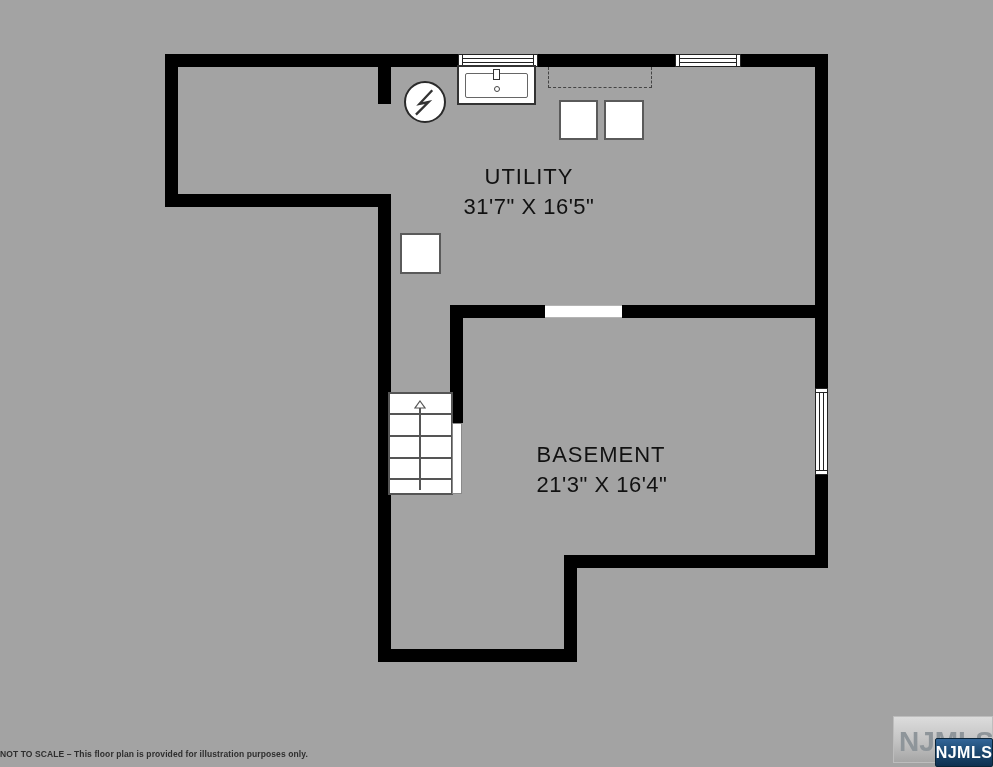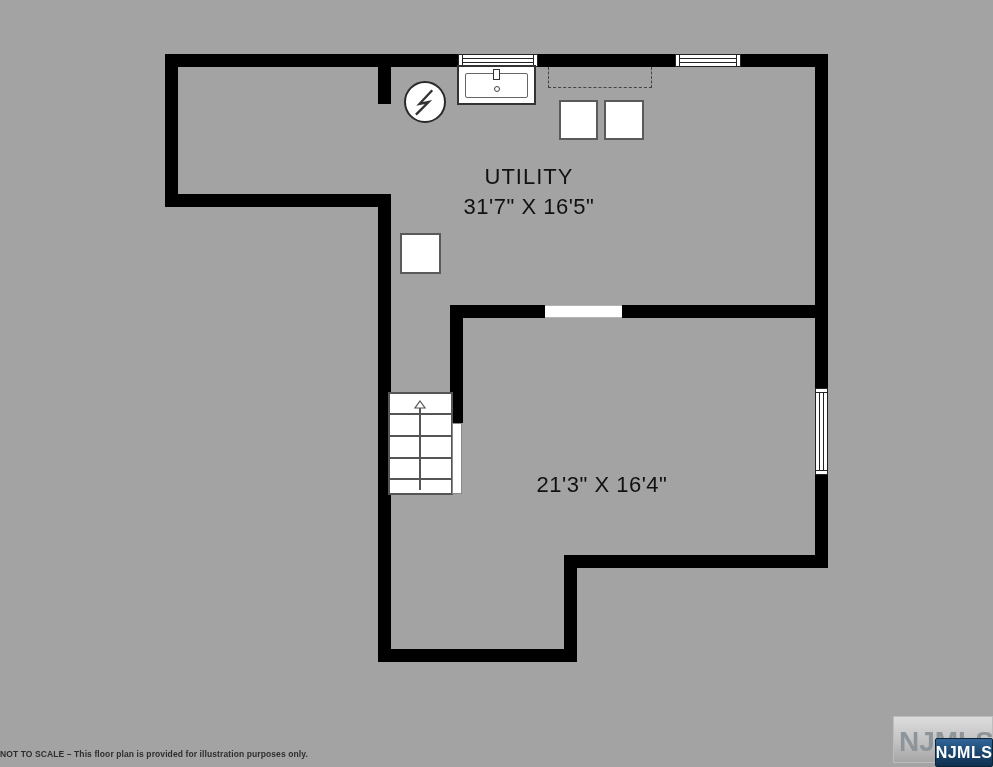--- a/index.html
+++ b/index.html
@@ -108,20 +108,21 @@
     <div class="arrowhead" style="left:24px;top:1px;">
       <svg width="12" height="9" viewBox="0 0 12 9">
           <path d="M6 1 L11 8 L1 8 Z" fill="#fff" stroke="#555" stroke-width="1.2"></path>
         </svg>
     </div>
   </div>
   <div class="railing" style="left:452px;top:423px;width:10px;height:71px;"></div>
 
   <div class="room-name" style="left:529px;top:164px;">UTILITY</div>
   <div class="room-dims" style="left:529px;top:194px;">31'7" X 16'5"</div>
+  <div class="room-name" style="left:601px;top:442px;">BASEMENT</div>
   <div class="room-dims" style="left:602px;top:472px;">21'3" X 16'4"</div>
 
   <div class="footer">
     <div>NOT TO SCALE – This floor plan is provided for illustration purposes only.</div>
   </div>
 
   <div class="wm-box">
     <div class="wm-text">NJMLS</div>
   </div>
   <div class="wm-badge">

